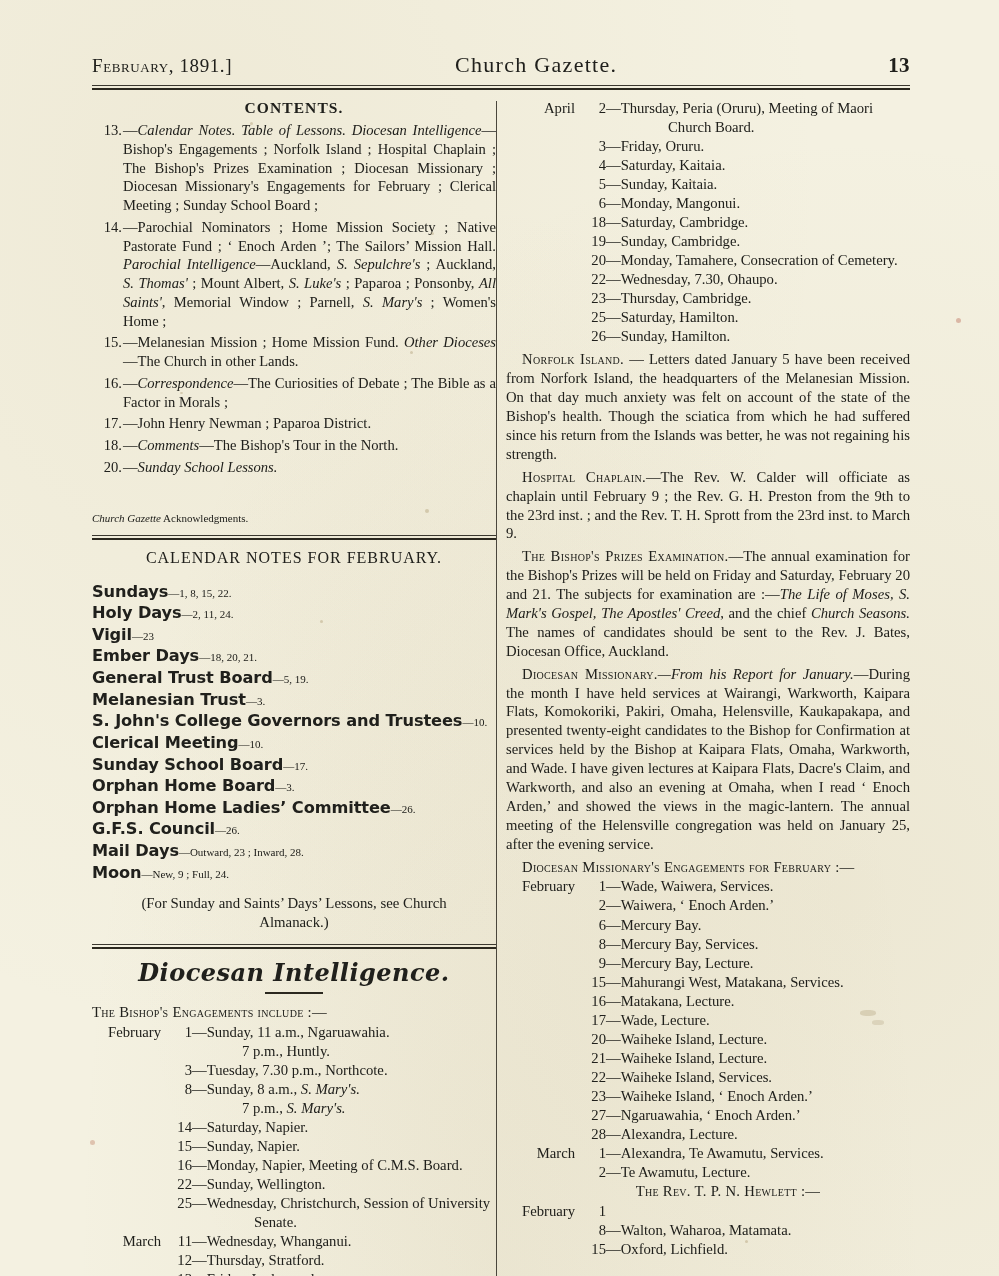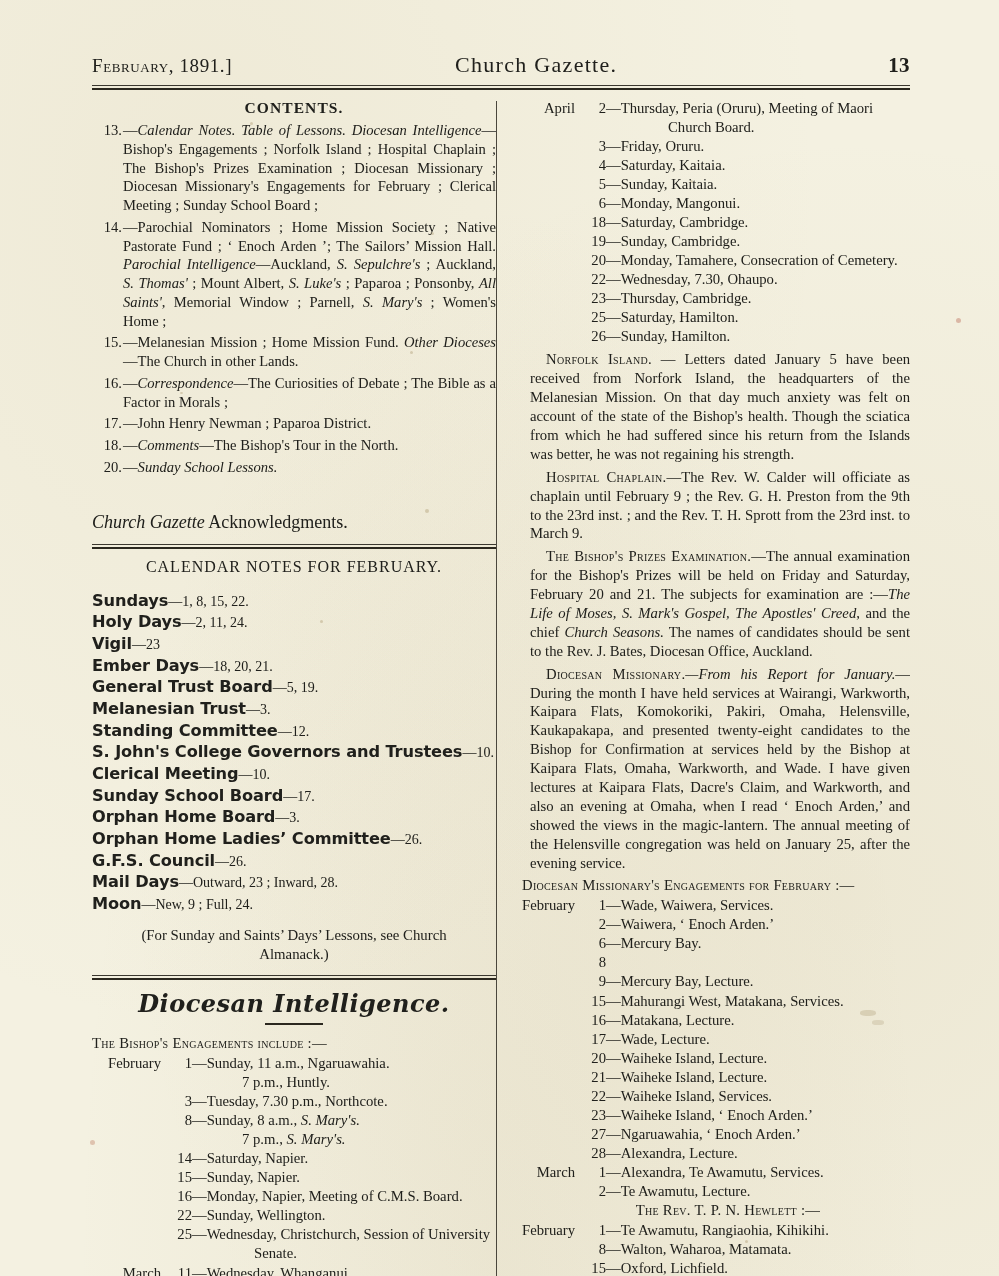--- a/index.html
+++ b/index.html
@@ -97,21 +97,21 @@
     margin-bottom: 3px;
     text-align: justify;
   }
   .c-num {
     width: 30px;
     flex: 0 0 30px;
     text-align: right;
     padding-right: 1px;
   }
   .c-txt { flex: 1; text-align: justify; }
-  .c-last { font-size: 18px; margin-top: 35px; }
+  .c-last { font-size: 11px; margin-top: 35px; }
   i { font-style: italic; }
 
   .rule2 {
     margin: 11px 0 9px 0;
     border-top: 1px solid #3b382f;
     padding-top: 2px;
   }
   .rule2::after {
     content: "";
     display: block;
@@ -130,21 +130,21 @@
     font-family: "DejaVu Sans", sans-serif;
     font-weight: bold;
     font-size: 16.2px;
     line-height: 1.335;
     letter-spacing: -0.1px;
     white-space: nowrap;
   }
   .cal-line .val {
     font-family: "Liberation Serif", serif;
     font-weight: normal;
-    font-size: 14px;
+    font-size: 11px;
     letter-spacing: 0;
   }
   .cal-foot {
     font-size: 14.8px;
     line-height: 1.3;
     text-align: center;
     margin-top: 11px;
     padding: 0 14px;
   }
 
@@ -168,21 +168,20 @@
   
   .bodytext {
     font-size: 14.7px;
     line-height: 1.285;
     text-align: justify;
   }
   .para {
     text-indent: 16px;
     margin-bottom: 4px;
     text-align: justify;
-    margin-left: 24px;
   }
   .sc {
     font-variant: small-caps;
     letter-spacing: .3px;
   }
 
   
   .dl { font-size: 14.7px; line-height: 1.295; }
   .dl-row { display: flex; align-items: flex-end; }
   .dl-month {
@@ -285,21 +284,20 @@
 
         <h2 class="cal-title">CALENDAR NOTES FOR FEBRUARY.</h2>
 
         <div id="calendar-list">
             <div class="cal-line"><span>Sundays</span><span class="val">—1, 8, 15, 22.</span></div>
             <div class="cal-line"><span>Holy Days</span><span class="val">—2, 11, 24.</span></div>
             <div class="cal-line"><span>Vigil</span><span class="val">—23</span></div>
             <div class="cal-line"><span>Ember Days</span><span class="val">—18, 20, 21.</span></div>
             <div class="cal-line"><span>General Trust Board</span><span class="val">—5, 19.</span></div>
             <div class="cal-line"><span>Melanesian Trust</span><span class="val">—3.</span></div>
-            <div class="cal-line"><span>Standing Committee</span><span class="val">—12.</span></div>
             <div class="cal-line"><span>S. John's College Governors and Trustees</span><span class="val">—10.</span></div>
             <div class="cal-line"><span>Clerical Meeting</span><span class="val">—10.</span></div>
             <div class="cal-line"><span>Sunday School Board</span><span class="val">—17.</span></div>
             <div class="cal-line"><span>Orphan Home Board</span><span class="val">—3.</span></div>
             <div class="cal-line"><span>Orphan Home Ladies’ Committee</span><span class="val">—26.</span></div>
             <div class="cal-line"><span>G.F.S. Council</span><span class="val">—26.</span></div>
             <div class="cal-line"><span>Mail Days</span><span class="val">—Outward, 23 ; Inward, 28.</span></div>
             <div class="cal-line"><span>Moon</span><span class="val">—New, 9 ; Full, 24.</span></div>
           </div>
 
@@ -482,20 +480,21 @@
                 <div class="dl-txt">—Waiwera, ‘ Enoch Arden.’</div>
               </div>
               <div class="dl-row">
                 <div class="dl-month r"></div>
                 <div class="dl-day">6</div>
                 <div class="dl-txt">—Mercury Bay.</div>
               </div>
               <div class="dl-row">
                 <div class="dl-month r"></div>
                 <div class="dl-day">8</div>
+                <div class="dl-txt">—Mercury Bay, Services.</div>
               </div>
               <div class="dl-row">
                 <div class="dl-month r"></div>
                 <div class="dl-day">9</div>
                 <div class="dl-txt">—Mercury Bay, Lecture.</div>
               </div>
               <div class="dl-row">
                 <div class="dl-month r"></div>
                 <div class="dl-day">15</div>
                 <div class="dl-txt">—Mahurangi West, Matakana, Services.</div>
@@ -552,21 +551,20 @@
               </div>
             </div>
         </div>
 
         <div class="bodytext">
           <div class="subhead-c tight">The Rev. T. P. N. Hewlett :—</div>
           <div class="dl" id="eng-hew">
               <div class="dl-row">
                 <div class="dl-month r">February</div>
                 <div class="dl-day">1</div>
-                <div class="dl-txt">—Te Awamutu, Rangiaohia, Kihikihi.</div>
               </div>
               <div class="dl-row">
                 <div class="dl-month r"></div>
                 <div class="dl-day">8</div>
                 <div class="dl-txt">—Walton, Waharoa, Matamata.</div>
               </div>
               <div class="dl-row">
                 <div class="dl-month r"></div>
                 <div class="dl-day">15</div>
                 <div class="dl-txt">—Oxford, Lichfield.</div>

